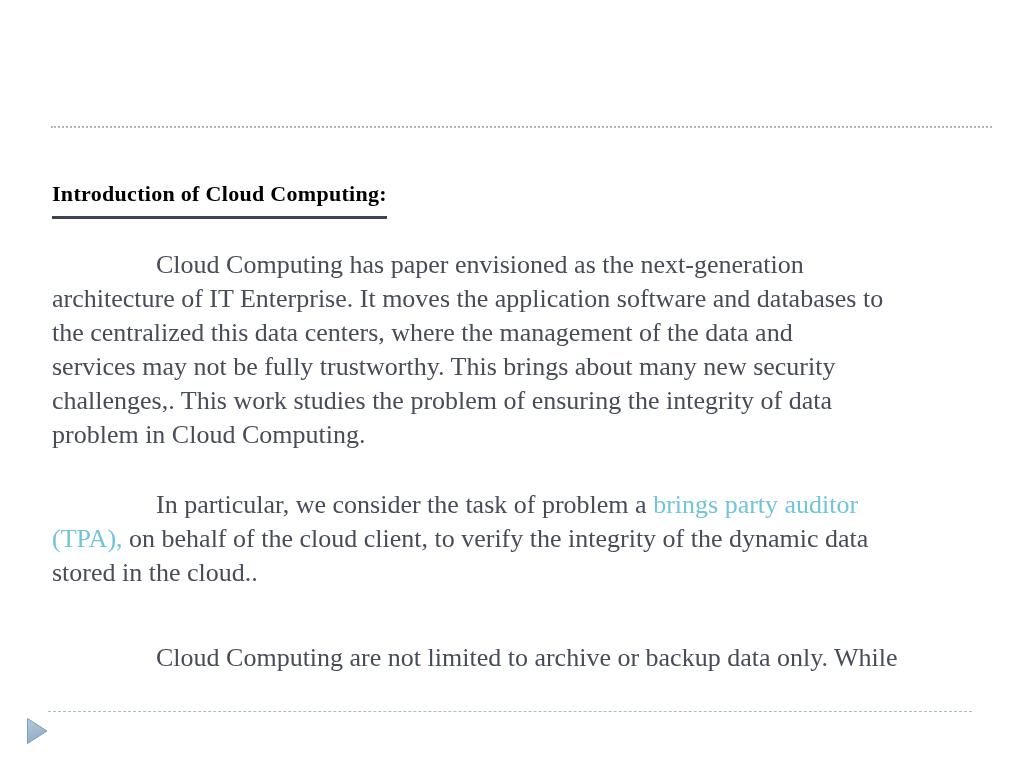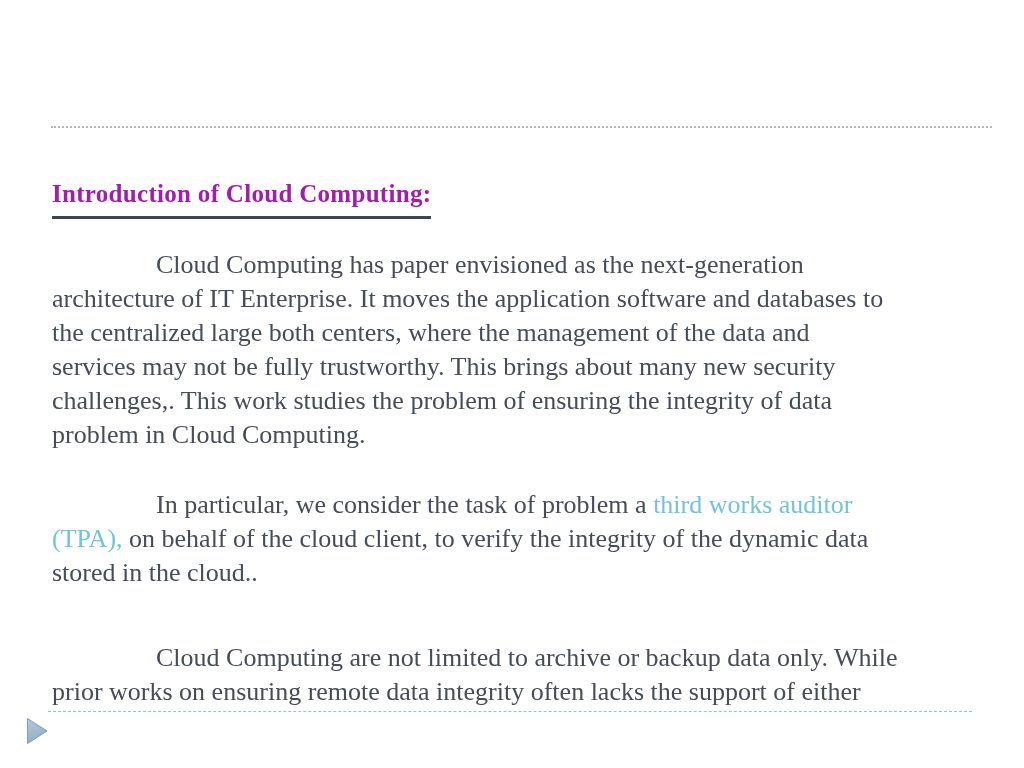--- a/index.html
+++ b/index.html
@@ -17,24 +17,24 @@
     top: 126px;
     width: 941px;
     height: 0;
     border-top: 2px dotted #b6b6b6;
   }
   .title {
     position: absolute;
     left: 52px;
     top: 174px;
     margin: 0;
-    font-size: 25px;
+    font-size: 22px;
     line-height: 40px;
     font-weight: bold;
-    color: #a21caf;
+    color: #000000;
     letter-spacing: 0.3px;
   }
   .title-text {
     display: inline-block;
     border-bottom: 3px solid #3e4451;
     padding-bottom: 2px;
   }
   .para {
     position: absolute;
     left: 52px;
@@ -68,35 +68,34 @@
 
 <div class="slide">
 
   <div class="top-divider"></div>
 
   <h1 class="title"><span class="title-text">Introduction of Cloud Computing:</span></h1>
 
   <div class="para p1">
     <div class="line indent">Cloud Computing has paper envisioned as the next-generation</div>
     <div class="line">architecture of IT Enterprise. It moves the application software and databases to</div>
-    <div class="line">the centralized large both centers, where the management of the data and</div>
+    <div class="line">the centralized this data centers, where the management of the data and</div>
     <div class="line">services may not be fully trustworthy. This brings about many new security</div>
     <div class="line">challenges,. This work studies the problem of ensuring the integrity of data</div>
     <div class="line">problem in Cloud Computing.</div>
   </div>
 
   <div class="para p2">
-    <div class="line indent"><span>In particular, we consider the task of problem a </span><span class="accent">third works auditor</span></div>
+    <div class="line indent"><span>In particular, we consider the task of problem a </span><span class="accent">brings party auditor</span></div>
     <div class="line"><span class="accent">(TPA),</span><span> on behalf of the cloud client, to verify the integrity of the dynamic data</span></div>
     <div class="line">stored in the cloud..</div>
   </div>
 
   <div class="para p3">
     <div class="line indent">Cloud Computing are not limited to archive or backup data only. While</div>
-    <div class="line">prior works on ensuring remote data integrity often lacks the support of either</div>
   </div>
 
   <div class="bottom-divider"></div>
 
   <svg class="triangle" width="23" height="28" viewBox="0 0 23 28">
     <defs>
       <linearGradient id="tg" x1="0" y1="0" x2="0.35" y2="1">
         <stop offset="0" stop-color="#b7cbdb"></stop>
         <stop offset="1" stop-color="#8fadc6"></stop>
       </linearGradient>

